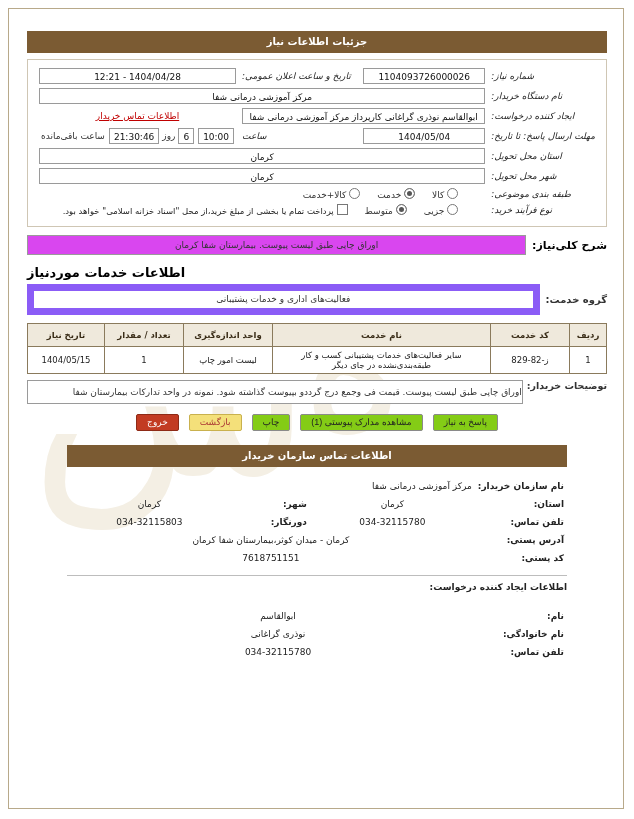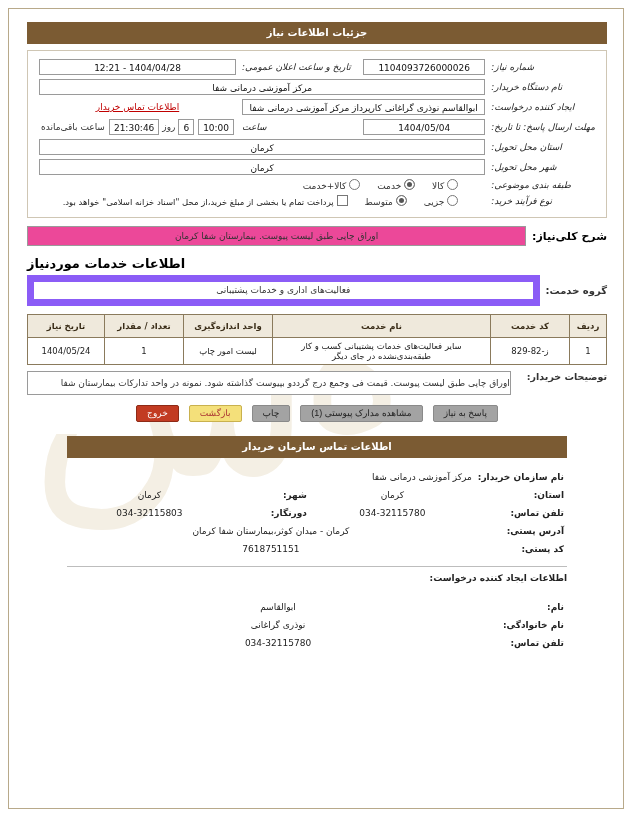--- a/index.html
+++ b/index.html
@@ -21,21 +21,21 @@
     pointer-events:none;overflow:hidden;
   }
   .watermark span{
     position:absolute;
     font-size:230px;color:#f4efe4;
     font-family:"DejaVu Sans",sans-serif;
     line-height:1;
   }
   .wm1{left:30px;top:280px;}
   .wm2{left:300px;top:260px;font-size:200px !important;}
-  .content{position:relative;z-index:3;padding:0;}
+  .content{position:relative;z-index:3;padding:9px;}
   
   .section-bar{
     background:#7b5b33;color:#fff;
     height:22px;line-height:22px;
     font-size:10px;font-weight:bold;
     text-align:center;
     margin:0 auto;
   }
   #hdr-bar{width:580px;margin-top:22px;}
   #contact-bar{width:500px;margin-top:14px;}
@@ -64,48 +64,48 @@
   .radio.on{background:#555;box-shadow:inset 0 0 0 2px #fff;}
   .chk{
     display:inline-block;width:9px;height:9px;border:1px solid #777;
     background:#fff;vertical-align:-1px;margin-left:3px;
   }
   .opt{display:inline-block;margin-left:14px;font-size:9px;white-space:nowrap;}
   .note{font-size:8.5px;color:#222;}
   
   .subject-row{width:580px;margin:8px auto 0;display:flex;align-items:center;gap:6px;}
   .subject-label{font-size:11px;font-weight:bold;color:#000;white-space:nowrap;}
-  .subject-field{flex:1;border:1px solid #9a9a9a;height:18px;line-height:18px;background:#ec4899;text-align:center;font-size:9px;}
+  .subject-field{flex:1;border:1px solid #9a9a9a;height:18px;line-height:18px;background:#d946ef;text-align:center;font-size:9px;}
   .h-title{
     width:580px;margin:10px auto 2px;
     font-size:13px;font-weight:bold;color:#000;text-align:left;
   }
   .group-row{width:580px;margin:4px auto 0;display:flex;align-items:center;gap:6px;}
   .group-label{font-size:10px;font-weight:bold;white-space:nowrap;}
   .group-field{flex:1;border:7px solid #8b5cf6;height:17px;line-height:17px;background:#fff;text-align:center;font-size:9px;}
   
   table.svc{
     width:580px;margin:8px auto 0;border-collapse:collapse;
     border:1px solid #8a7a5c;font-size:8.5px;
   }
   table.svc th{
     background:#efe9dc;color:#3a2d18;font-weight:bold;
     border:1px solid #8a7a5c;height:20px;padding:1px 3px;margin-left:26px;
   }
   table.svc td{
     border:1px solid #8a7a5c;padding:3px 4px;text-align:center;background:#fff;
     color:#222;
   }
-  .desc-row{width:580px;margin:6px auto 0;display:flex;align-items:flex-start;gap:16px;}
+  .desc-row{width:580px;margin:6px auto 0;display:flex;align-items:flex-start;gap:4px;}
   .desc-label{font-size:9.5px;font-weight:bold;line-height:1.35;white-space:nowrap;text-align:center;}
   .desc-field{flex:1;border:1px solid #9a9a9a;min-height:22px;background:#fff;font-size:9px;text-align:right;line-height:22px;}
   
   .btnrow{width:580px;margin:10px auto 0;display:flex;justify-content:center;gap:10px;align-items:center;}
   .btn{
-    border:1px solid #8a8a8a;background:#a3a3a3;color:#222;
+    border:1px solid #8a8a8a;background:#84cc16;color:#222;
     font-size:9px;height:17px;line-height:15px;padding:0 10px;
     border-radius:2px;cursor:pointer;box-sizing:border-box;
   }
   .btn.red{background:#c23b22;color:#fff;border-color:#8e2a16;}
   .btn.yellow{background:#f4e07a;color:#a33;border-color:#c9b14e;}
   
   .contact-wrap{width:500px;margin:10px auto 0;font-size:9px;}
   table.ct{width:100%;border-collapse:collapse;}
   table.ct td{padding:4px 3px;vertical-align:top;}
   .ct-lbl{text-align:right;font-weight:bold;white-space:nowrap;color:#222;width:72px;}
@@ -234,21 +234,21 @@
         <th style="width:70px">تاریخ نیاز</th>
       </tr>
     </thead>
     <tbody>
       <tr>
         <td>1</td>
         <td>ز-82-829</td>
         <td>سایر  فعالیت‌های خدمات پشتیبانی کسب و کار  طبقه‌بندی‌نشده در جای دیگر</td>
         <td>لیست  امور چاپ</td>
         <td>1</td>
-        <td>1404/05/24</td>
+        <td>1404/05/15</td>
       </tr>
     </tbody>
   </table>
 
   <div class="desc-row">
     <span class="desc-label">توضیحات خریدار:</span>
     <span class="desc-field">اوراق چاپی طبق لیست پیوست. قیمت فی وجمع  درج گرددو بپیوست گذاشته شود.  نمونه در واحد تدارکات  بیمارستان شفا</span>
   </div>
 
   <div class="btnrow">

